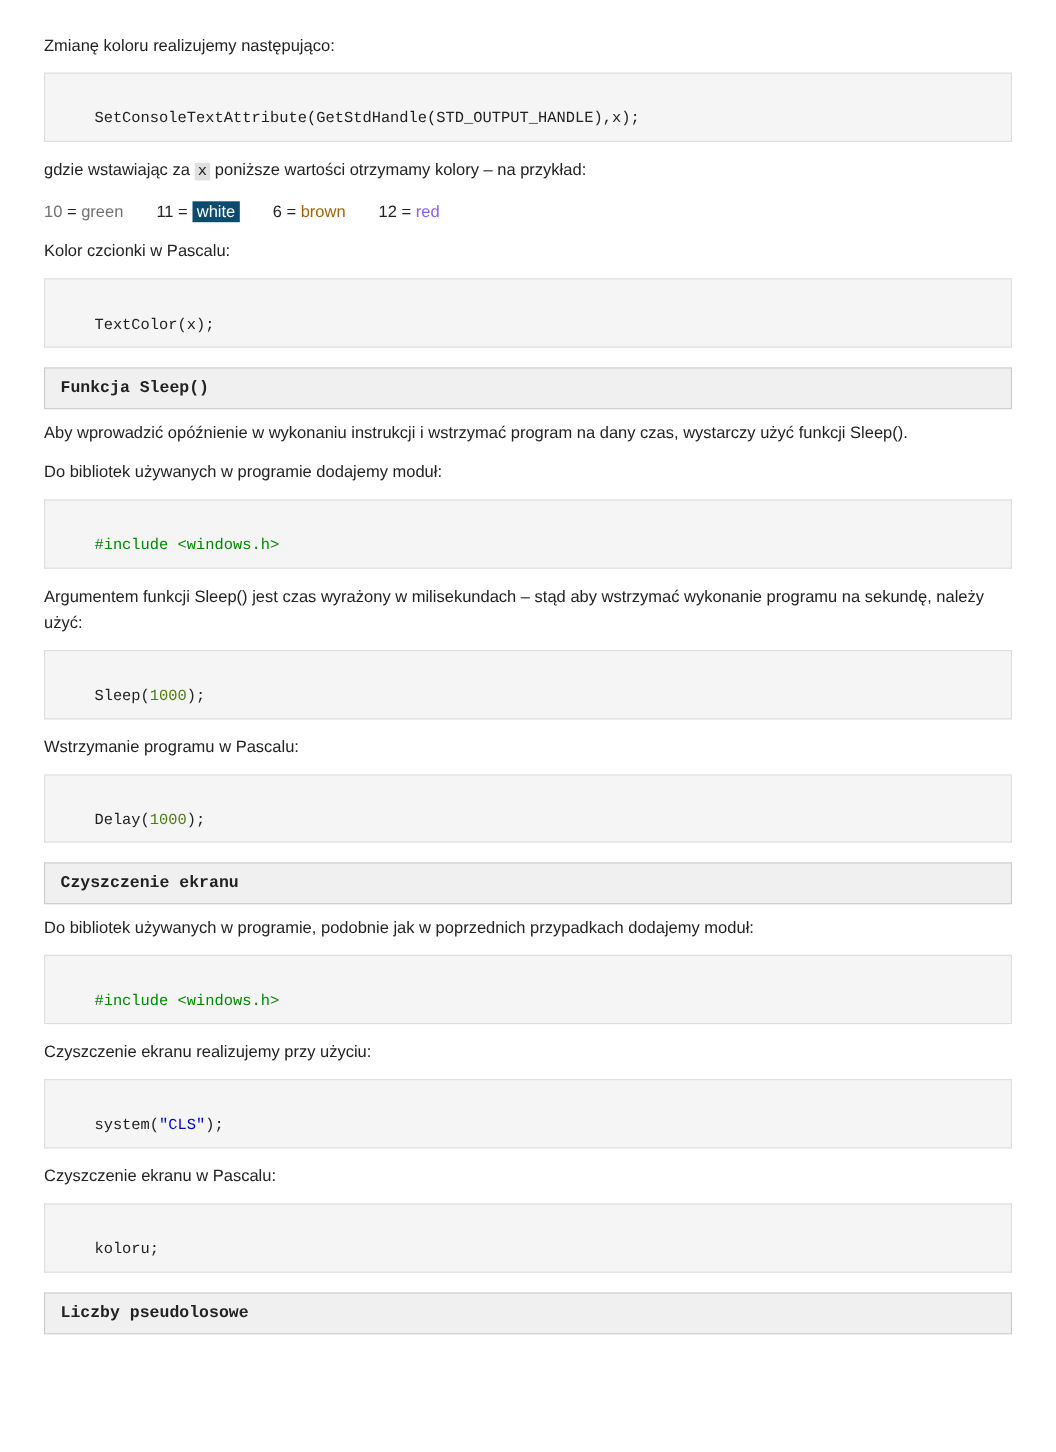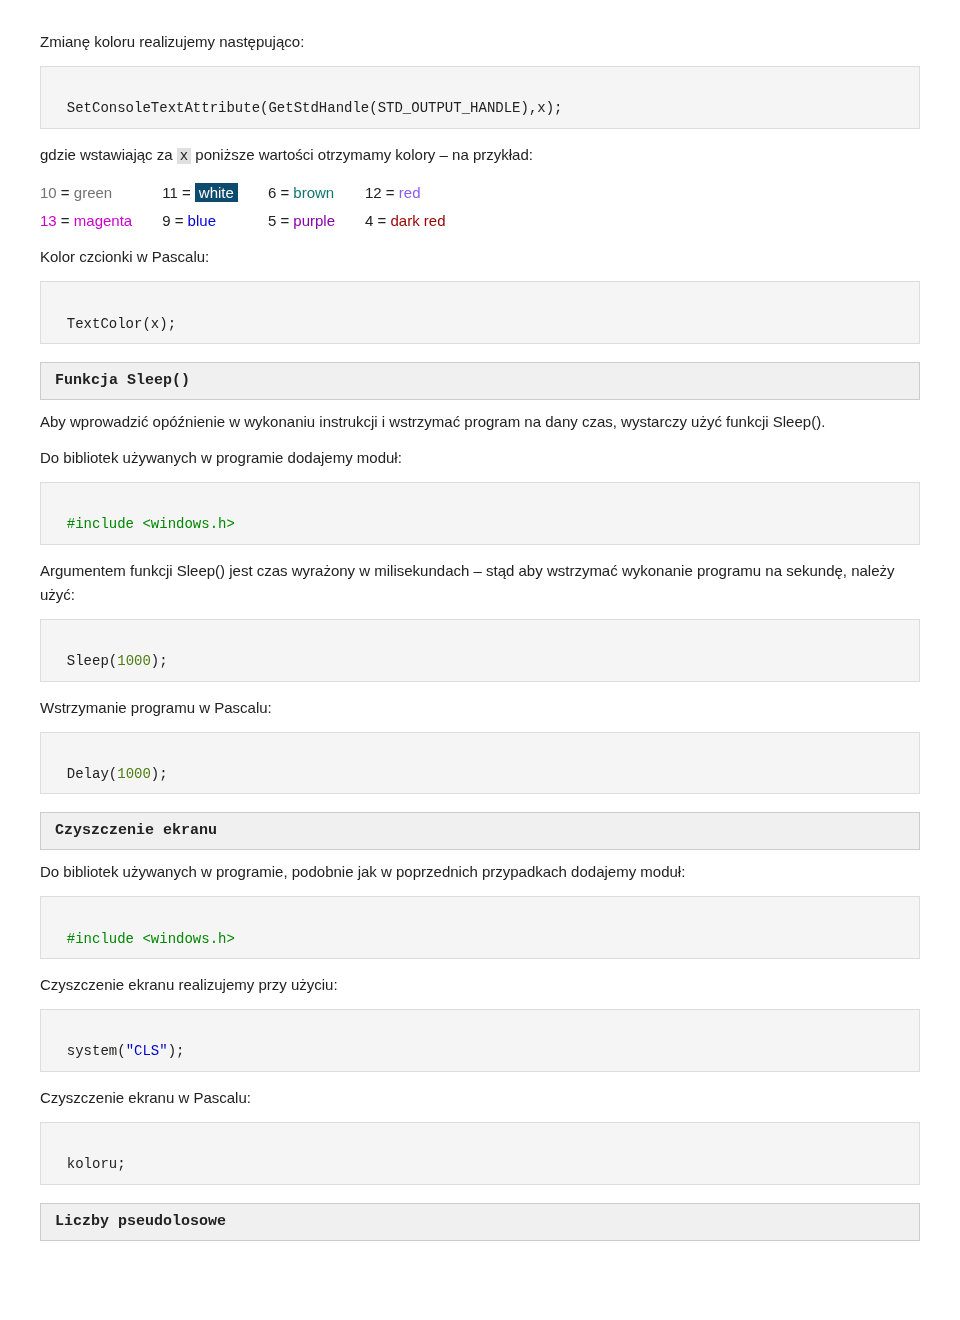--- a/index.html
+++ b/index.html
@@ -10,21 +10,21 @@
       font-size: 15px;
       line-height: 1.6;
       padding: 30px 40px;
     }
     p { margin-bottom: 12px; }
     .code-block {
       font-family: 'Courier New', Courier, monospace;
       font-size: 14px;
       background: #f5f5f5;
       border: 1px solid #ddd;
-      padding: 8px 9px;
+      padding: 8px 28px;
       margin: 10px 0 14px 0;
       display: block;
       white-space: pre;
     }
     .section-header {
       font-family: 'Courier New', Courier, monospace;
       font-size: 15px;
       font-weight: bold;
       background: #f0f0f0;
       border: 1px solid #ccc;
@@ -43,21 +43,21 @@
       border-collapse: collapse;
     }
     .color-table td {
       padding: 2px 30px 2px 0;
       font-size: 15px;
       white-space: nowrap;
     }
     .green { color: #737373; }
     .magenta { color: #cc00cc; }
     .blue { color: #0000dd; }
-    .brown { color: #0f766e; }
+    .brown { color: #a16207; }
     .purple { color: #8800aa; }
     .red { color: #8b5cf6; }
     .dark-red { color: #990000; }
 
     .highlight-white {
       background: #0c4a6e;
       color: #fff;
       padding: 1px 4px;
     }
     .code-include {
@@ -85,26 +85,20 @@
 </p>
 
 <div class="color-table">
   <table>
     <tbody>
         <tr>
       <td><span class="green">10</span><span> = </span><span class="green">green</span></td>
       <td><span>11 = </span><span class="highlight-white">white</span></td>
       <td><span>6 = </span><span class="brown">brown</span></td>
       <td><span>12 = </span><span class="red">red</span></td>
-    </tr>
-    <tr>
-      <td><span class="magenta">13</span><span> = </span><span class="magenta">magenta</span></td>
-      <td><span>9 = </span><span class="blue">blue</span></td>
-      <td><span>5 = </span><span class="purple">purple</span></td>
-      <td><span>4 = </span><span class="dark-red">dark red</span></td>
     </tr>
   </tbody>
     </table>
 </div>
 
 <p>Kolor czcionki w Pascalu:</p>
 
 <div class="code-block">
   <span>TextColor(x);</span>
 </div>

